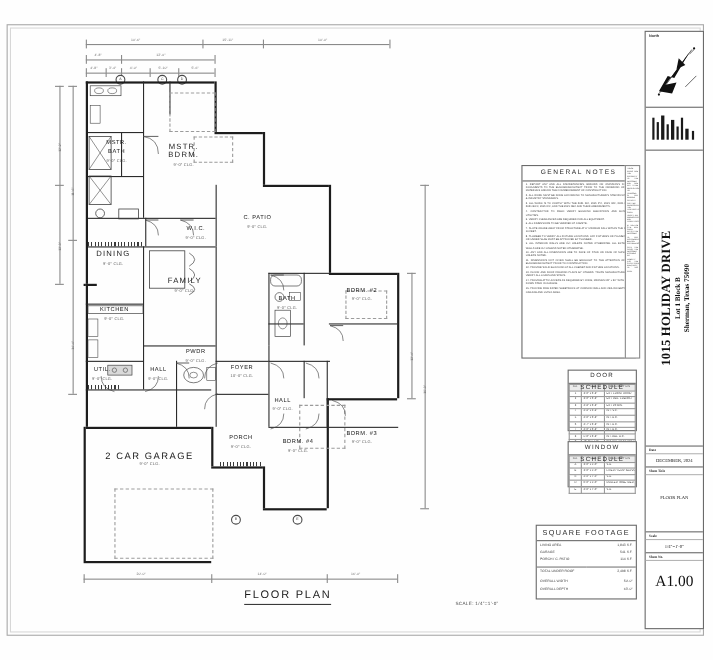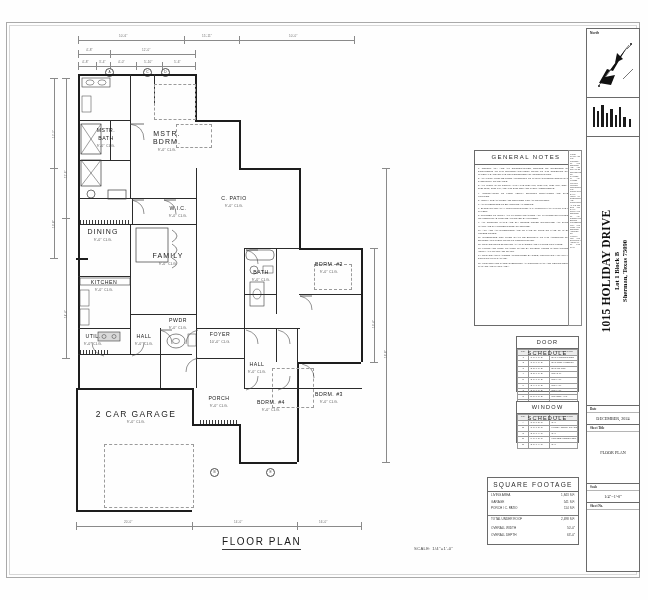--- a/index.html
+++ b/index.html
@@ -696,16 +696,17 @@
       <div class="tb-val" style="padding-top:18px;">FLOOR PLAN</div>
     </div>
 
     <div class="tb-row">
       <div class="tb-lab">Scale</div>
       <div class="tb-val">1/4"=1'-0"</div>
     </div>
 
     <div>
       <div class="tb-lab">Sheet No.</div>
+      <div class="tb-sheet">A1.00</div>
     </div>
   </div>
 
 </div>
 
 </body></html>

